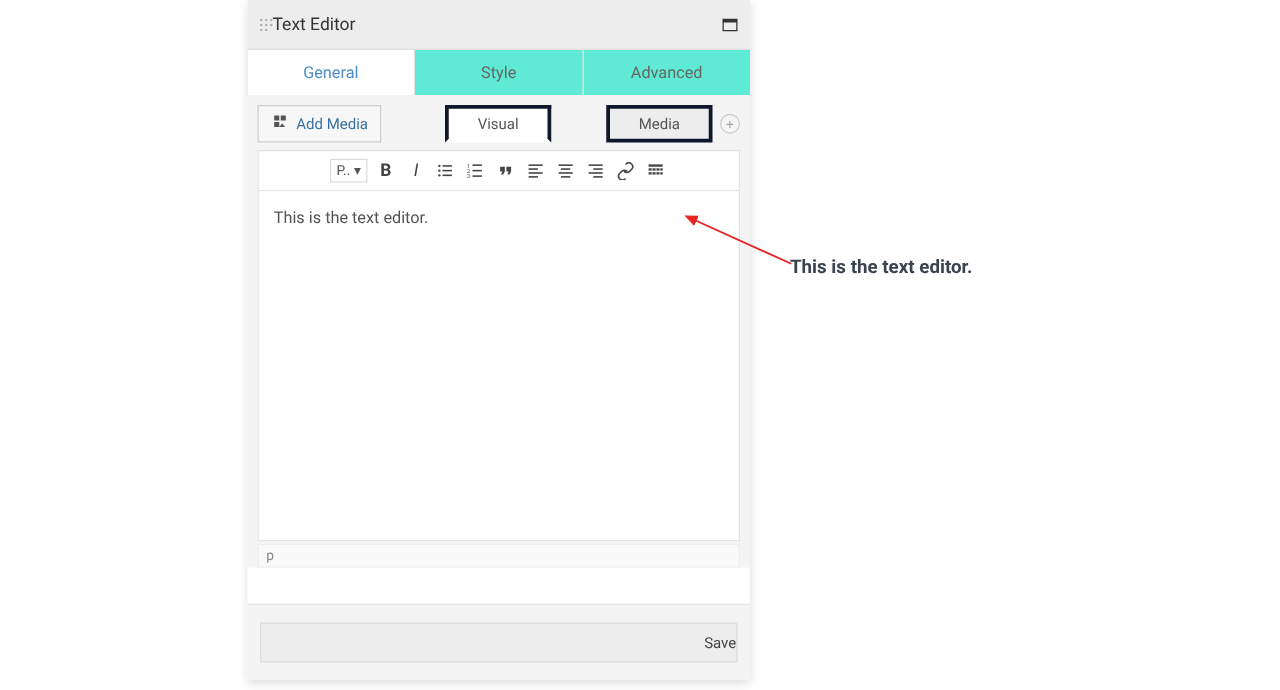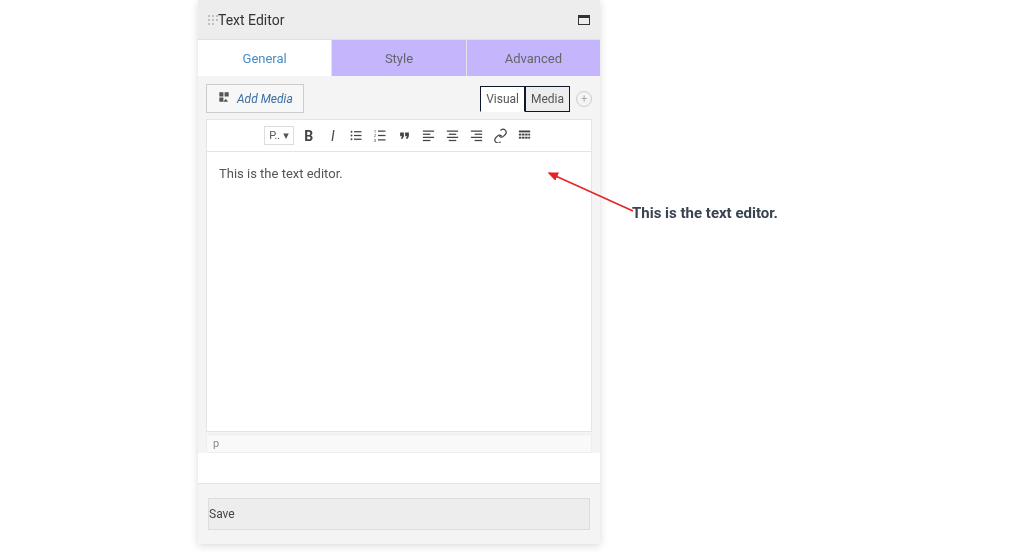--- a/index.html
+++ b/index.html
@@ -51,21 +51,21 @@
     .window-icon {
       width: 12px;
       height: 10px;
       border: 1.5px solid #333;
       border-top-width: 3px;
       cursor: pointer;
     }
     .tabs {
       display: flex;
       height: 36px;
-      background: #c4b5fd;
+      background: #5eead4;
     }
     .tab {
       flex: 1;
       display: flex;
       align-items: center;
       justify-content: center;
       font-size: 13px;
       color: #666;
       cursor: pointer;
       border-right: 1px solid #e3e3e3;
@@ -89,38 +89,38 @@
     .add-media-btn {
       display: flex;
       align-items: center;
       gap: 6px;
       padding: 5px 10px;
       background: #f7f7f7;
       border: 1px solid #ccc;
       font-size: 12px;
       color: #3a6fa0;
       cursor: pointer;
-      font-style: italic;
     }
     .add-media-btn .media-icon {
       color: #555;
       font-size: 13px;
     }
     .mode-tabs {
       display: flex;
       align-items: center;
       gap: 0;
     }
     .mode-tab {
-      padding: 5px 5px;
+      padding: 5px 23px;
       font-size: 12px;
       color: #555;
       background: #ededed;
-      border: 1px solid #0f172a;
-      cursor: pointer;
+      border: 3px solid #0f172a;
+      cursor: pointer;
+      margin-left: 44px;
     }
     .mode-tab.active {
       background: #fff;
       border-bottom-color: #fff;
     }
     .plus-icon {
       width: 16px;
       height: 16px;
       margin-left: 6px;
       display: flex;
@@ -197,21 +197,21 @@
       border-top: 1px solid #e5e5e5;
     }
     .footer-btn {
       flex: 1;
       padding: 8px 0;
       background: #ededed;
       border: 1px solid #ddd;
       font-size: 12px;
       color: #444;
       cursor: pointer;
-      text-align: left;
+      text-align: right;
     }
     .annotation {
       position: absolute;
       left: 632px;
       top: 204px;
       font-size: 15px;
       font-weight: 700;
       color: #3a4350;
     }
     .arrow-svg {

